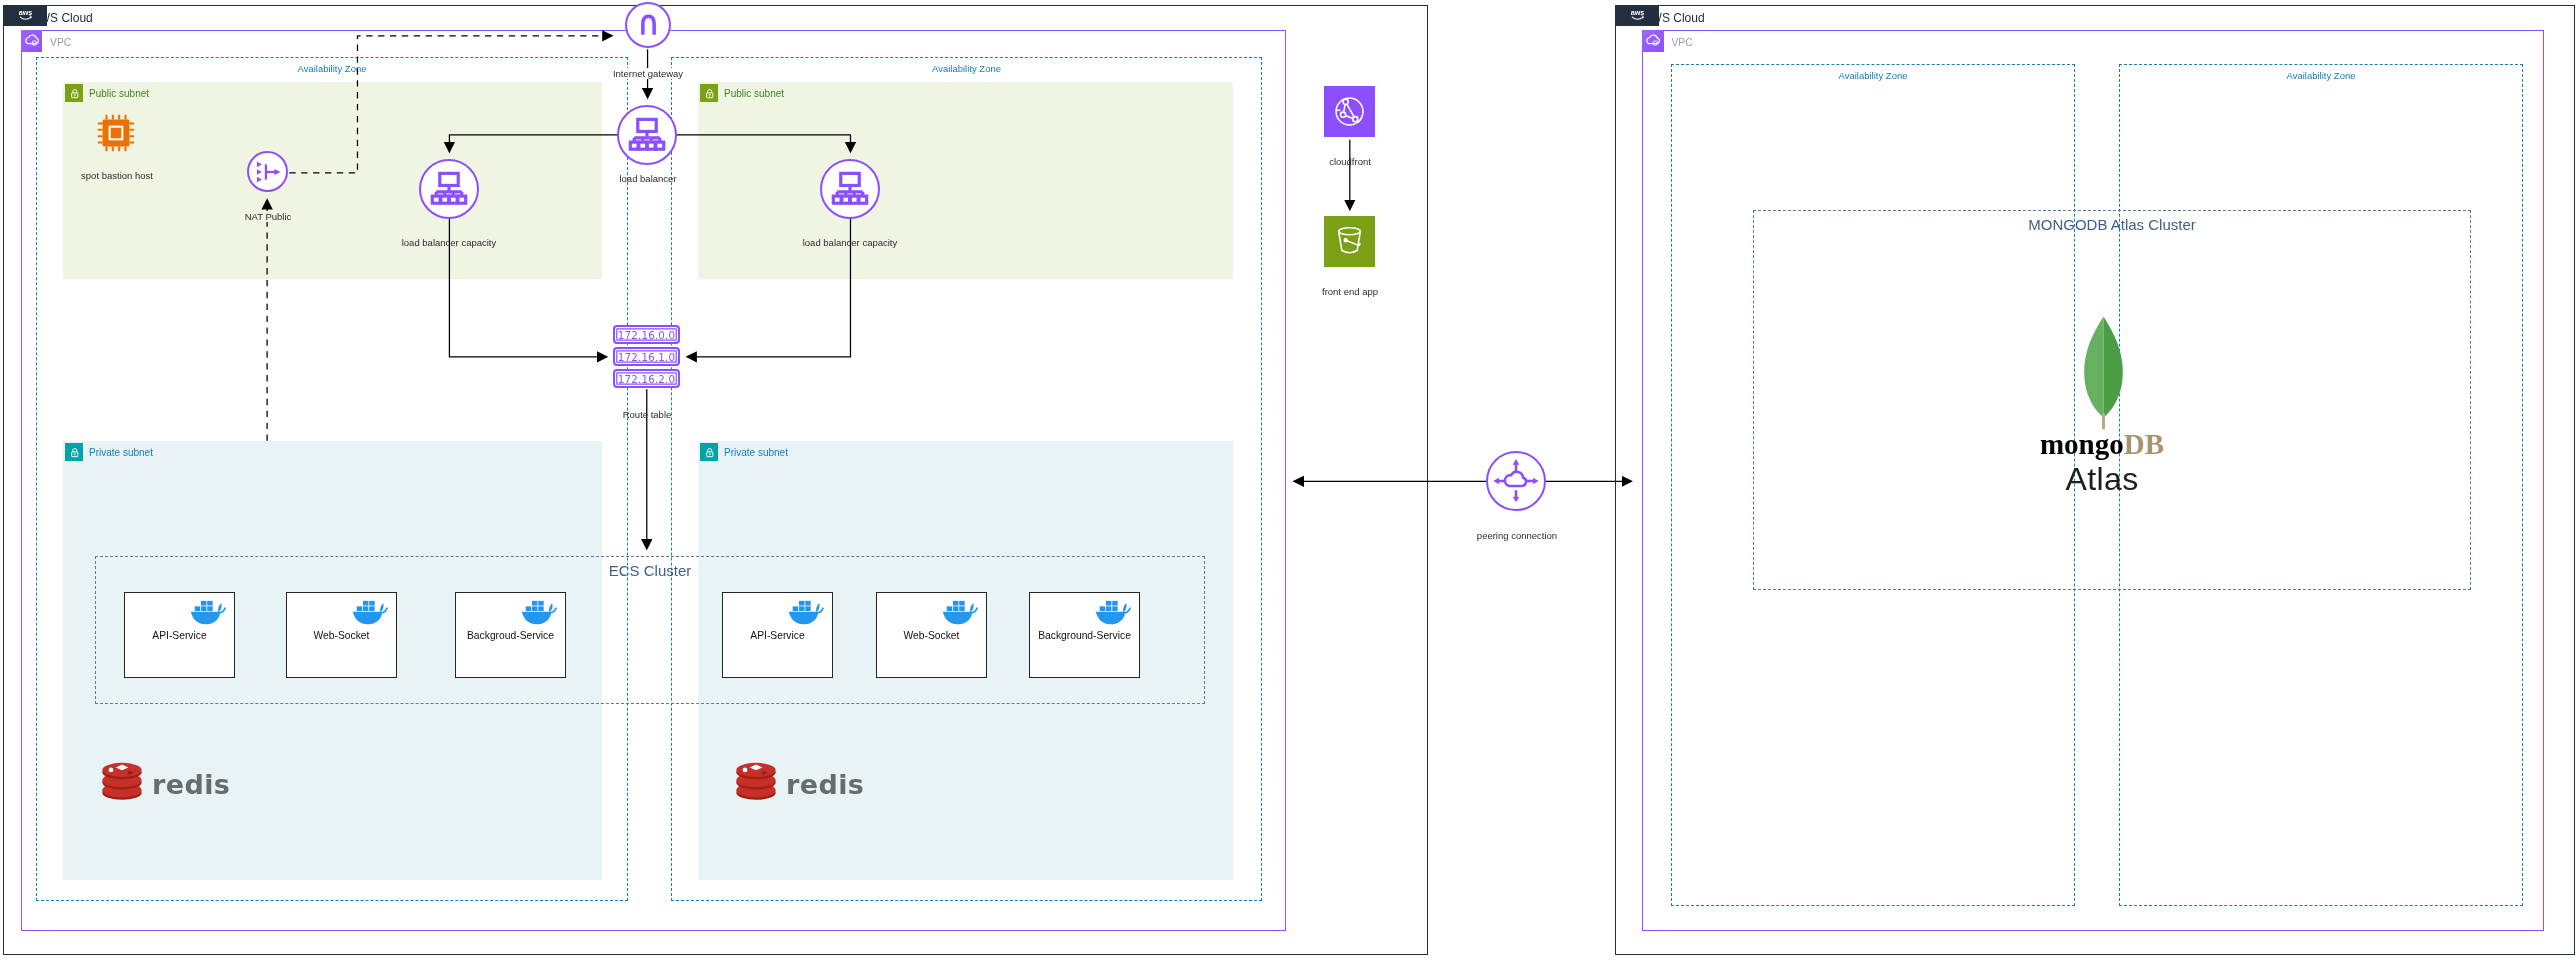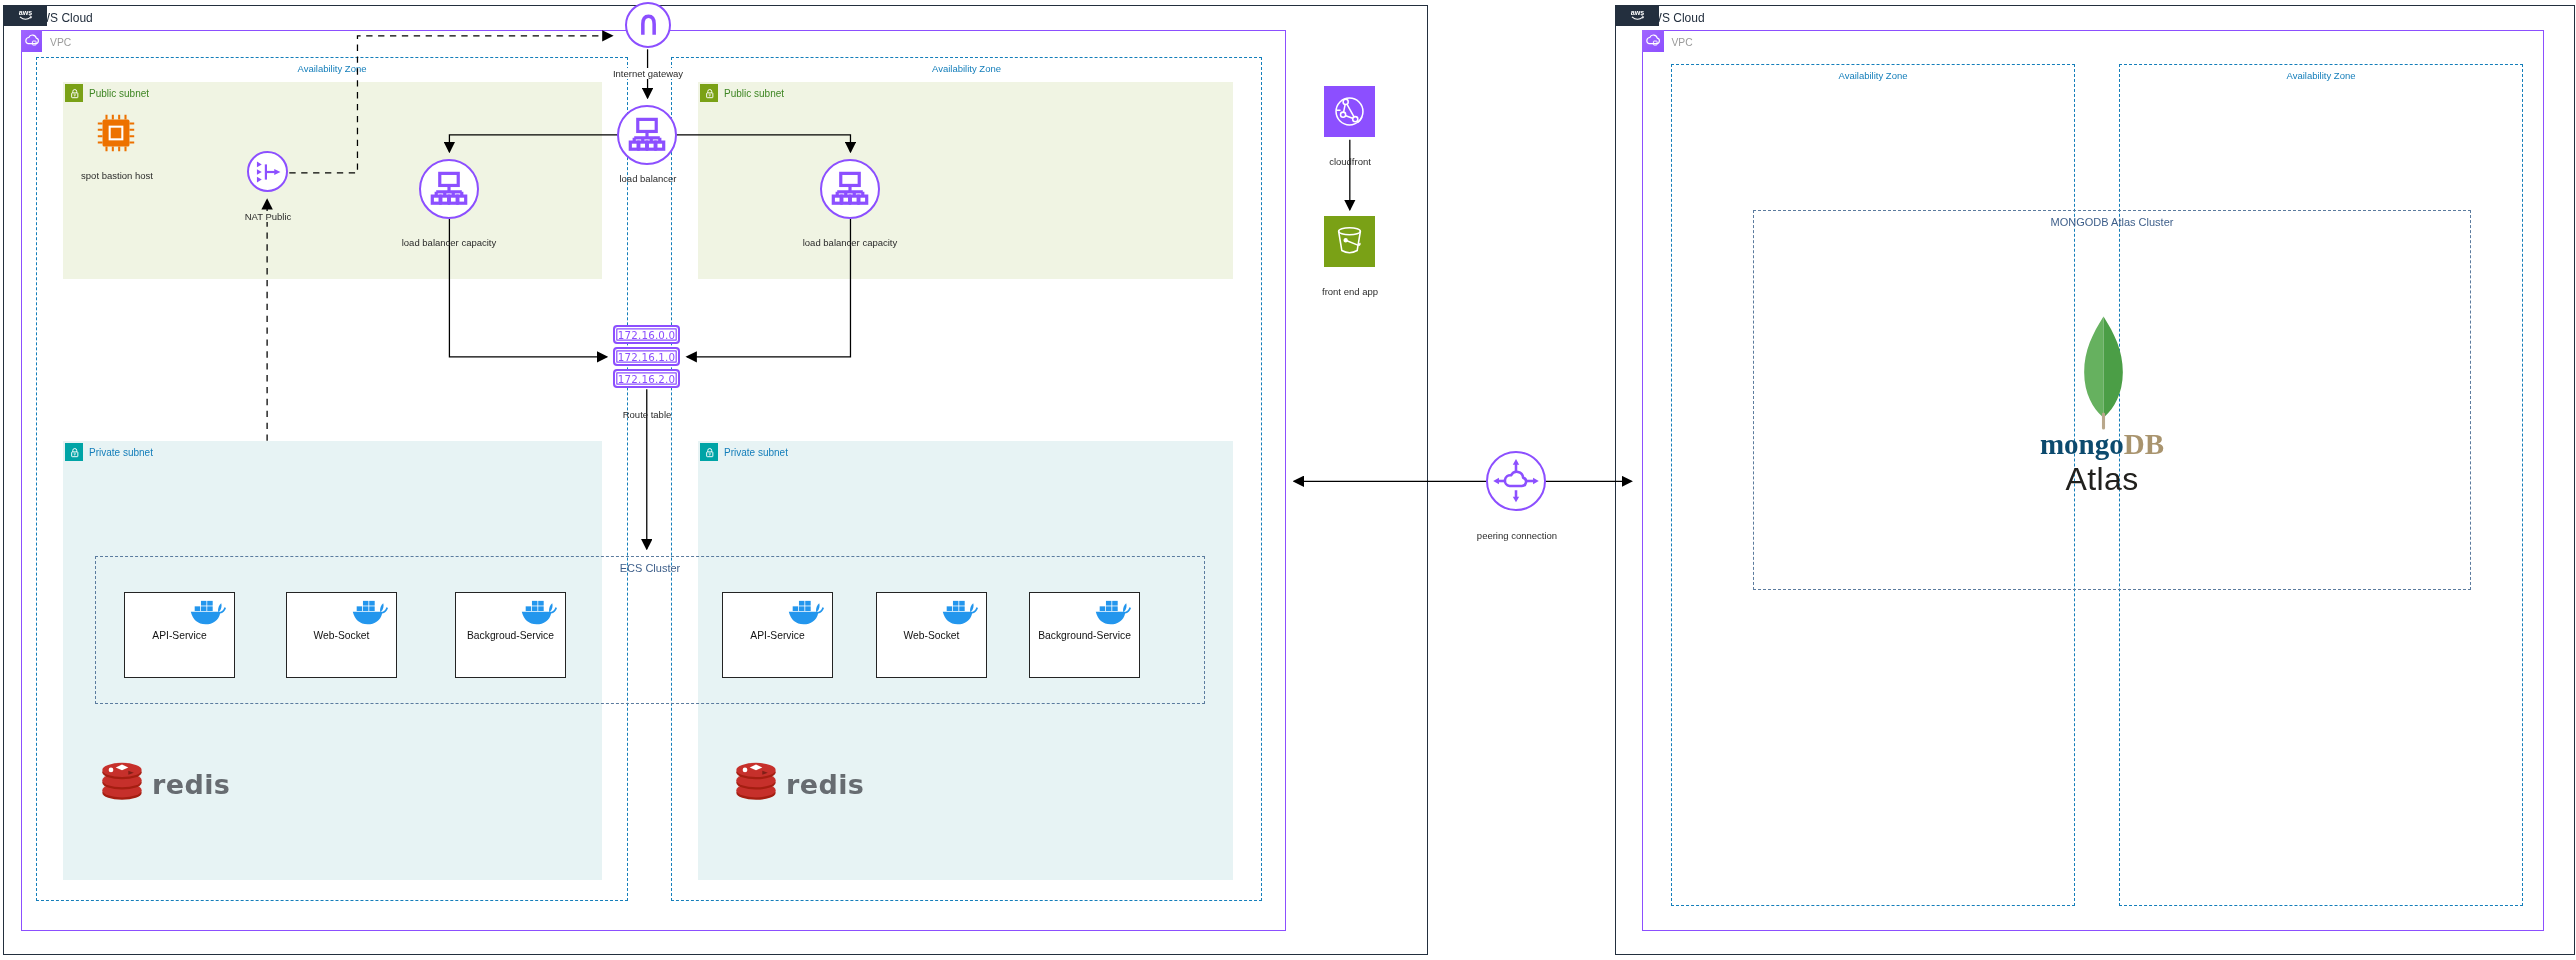--- a/index.html
+++ b/index.html
@@ -27,21 +27,21 @@
   .sn-ico{position:absolute;left:2.4px;top:2.4px;width:18px;height:18px;
           display:flex;align-items:center;justify-content:center;}
   .sn-ico.pub{background:#7AA116;}
   .sn-ico.priv{background:#00A4A6;}
   .sn-lbl{position:absolute;left:26px;top:5.5px;font-size:10px;white-space:nowrap;}
   .sn-lbl.pub{color:#3F8624;}
   .sn-lbl.priv{color:#147EBA;}
 
   .cluster{position:absolute;border:1.2px dashed #5B7B9E;}
   .cluster-lbl{position:absolute;left:50%;top:4.8px;transform:translateX(-50%);
-               font-size:11px;color:#3E5F8A;white-space:nowrap;}
+               font-size:15px;color:#3E5F8A;white-space:nowrap;}
 
   svg.overlay{position:absolute;left:0;top:0;pointer-events:none;}
 
   .circle-node{position:absolute;border:2.4px solid #8C4FFF;border-radius:50%;background:#fff;
                display:flex;align-items:center;justify-content:center;}
   .sq-node{position:absolute;display:flex;align-items:center;justify-content:center;}
 
   .nlabel{position:absolute;transform:translateX(-50%);font-size:9.5px;color:#2B2B2B;
           white-space:nowrap;text-align:center;line-height:11px;margin-top:13px;}
   .bg-white{background:#fff;padding:0 2.4px;}
@@ -55,21 +55,21 @@
   .svc-box{position:absolute;width:111px;height:86px;background:#fff;border:1.2px solid #242424;}
   .svc-whale{position:absolute;right:8px;top:5.5px;}
   .svc-lbl{position:absolute;left:0;right:0;top:37px;text-align:center;font-size:10.3px;color:#111;}
 
   .redis{position:absolute;display:flex;align-items:center;gap:8px;}
   .redis-word{font-size:27px;font-weight:700;color:#676C71;letter-spacing:0.4px;
               font-family:"DejaVu Sans","Liberation Sans",sans-serif;}
 
   .mongo-word{position:absolute;transform:translateX(-50%);font-family:"Liberation Serif","DejaVu Serif",serif;
               font-size:29px;font-weight:600;white-space:nowrap;}
-  .mongo-word .m1{color:#0c4a6e;}
+  .mongo-word .m1{color:#000000;}
   .mongo-word .m2{color:#A9946E;}
   .mongo-atlas{position:absolute;transform:translateX(-50%);font-size:32px;color:#21201D;
                font-family:"Liberation Sans",sans-serif;letter-spacing:0.4px;}
 </style>
 </head>
 <body>
 
 <div id="canvas">
 
   <div class="cloud" style="left:3.2px;top:4.8px;width:1425px;height:950px;">

